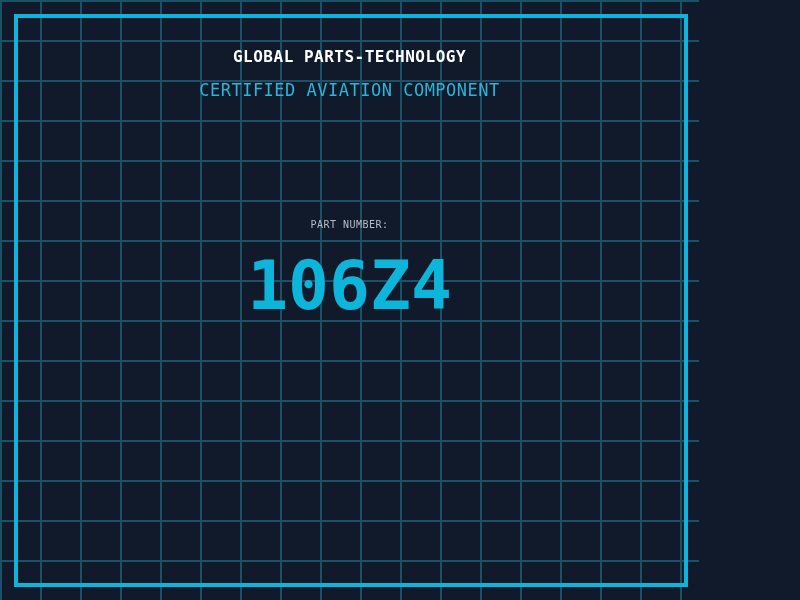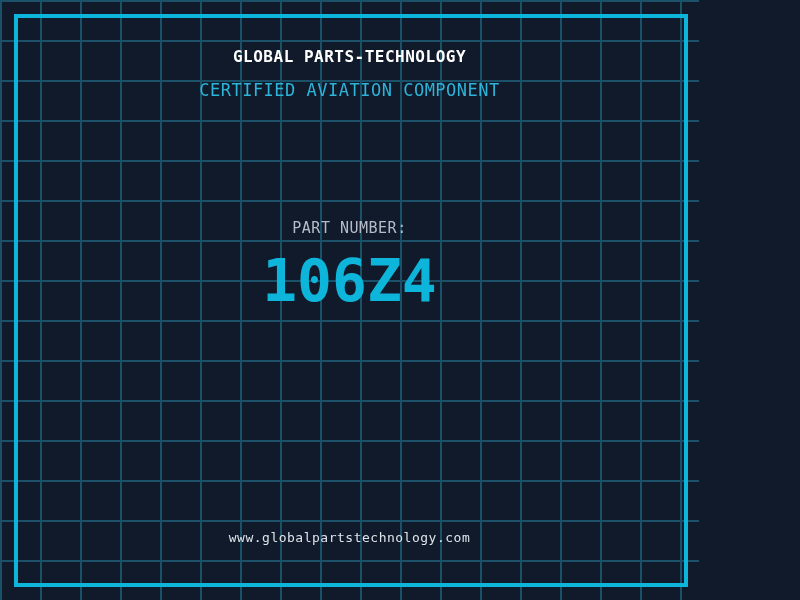--- a/index.html
+++ b/index.html
@@ -52,28 +52,28 @@
 
   .company-subtitle {
     top: 80px;
     font-size: 17px;
     color: #2db4d8;
     letter-spacing: 0.5px;
   }
 
   .part-label {
     top: 219px;
-    font-size: 15px;
+    font-size: 10px;
     color: #b4bcc8;
     letter-spacing: 0.5px;
   }
 
   .part-number {
     top: 252px;
-    font-size: 58px;
+    font-size: 68px;
     line-height: 1;
     font-weight: bold;
     color: #0db5da;
   }
 
   .site-url {
     top: 530px;
     font-size: 13px;
     color: #dde4ea;
     letter-spacing: 0.5px;
@@ -87,15 +87,14 @@
   <div class="frame"></div>
 
   <div class="centered-text company-title">GLOBAL PARTS-TECHNOLOGY</div>
 
   <div class="centered-text company-subtitle">CERTIFIED AVIATION COMPONENT</div>
 
   <div class="centered-text part-label">PART NUMBER:</div>
 
   <div class="centered-text part-number">106Z4</div>
 
-  <div class="centered-text site-url">www.globalpartstechnology.com</div>
 
 </div>
 
 </body></html>

